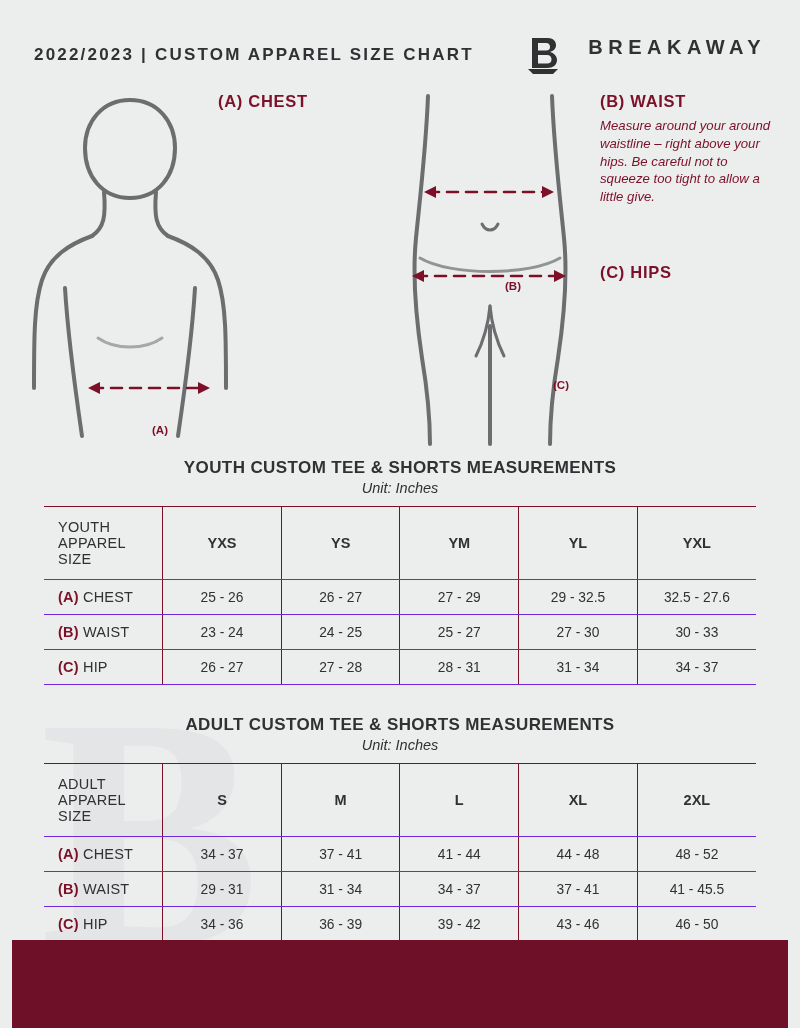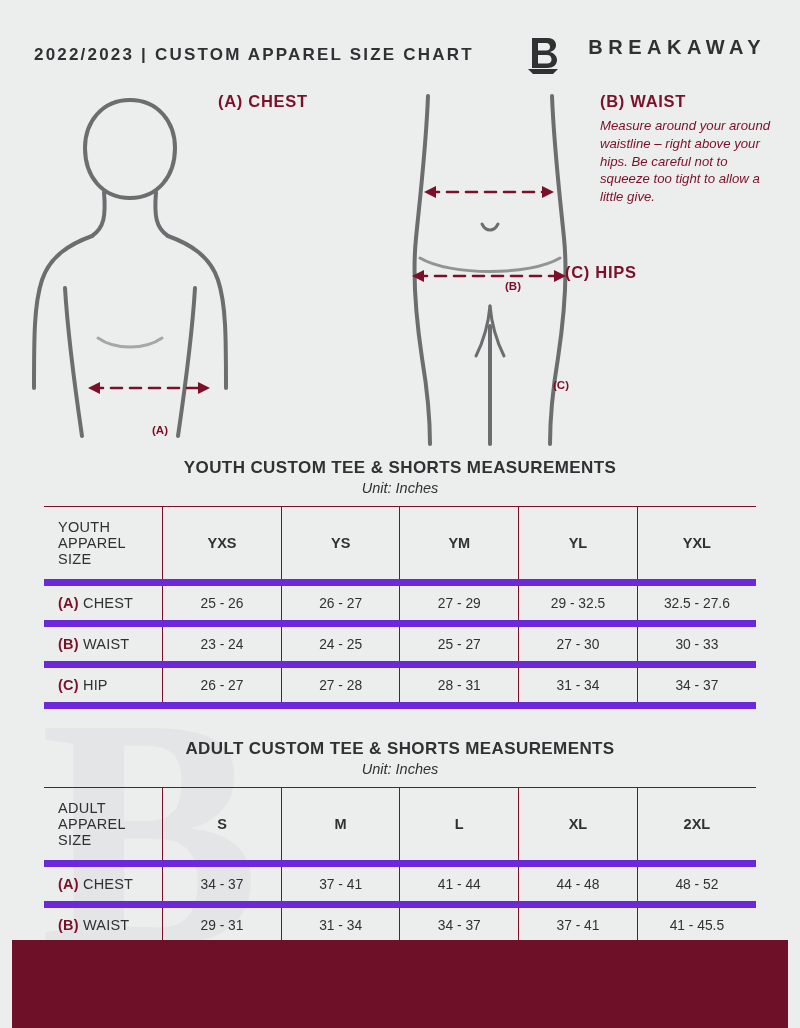--- a/index.html
+++ b/index.html
@@ -91,21 +91,21 @@
   }
   .callout-body {
     font-size: 13.2px;
     font-style: italic;
     line-height: 1.35;
     color: #7b1028;
     margin: 0;
   }
   .callout-chest { left: 218px; top: 4px; }
   .callout-waist { left: 600px; top: 4px; }
-  .callout-hips  { left: 565px; top: 175px; }
+  .callout-hips  { left: 600px; top: 175px; }
 
   .tag {
     position: absolute;
     font-size: 11.5px;
     font-weight: bold;
     color: #7b1028;
     font-family: "Liberation Sans", sans-serif;
   }
   .tag-a { left: 152px; top: 336px; }
   .tag-b { left: 505px; top: 192px; }
@@ -129,21 +129,21 @@
     font-style: italic;
     color: #2f3133;
     margin: 0 0 10px 0;
   }
   table {
     width: 100%;
     border-collapse: collapse;
     table-layout: fixed;
   }
   table tr td, table tr th {
-    border-bottom: 7px solid #6d28d9;
+    border-bottom: 1px solid #6d28d9;
     border-right: 1px solid #7b1028;
   }
   table tr td:last-child, table tr th:last-child {
     border-right: none;
   }
   table thead tr th {
     border-top: 1px solid #7b1028;
   }
   th.head-label {
     text-align: left;

